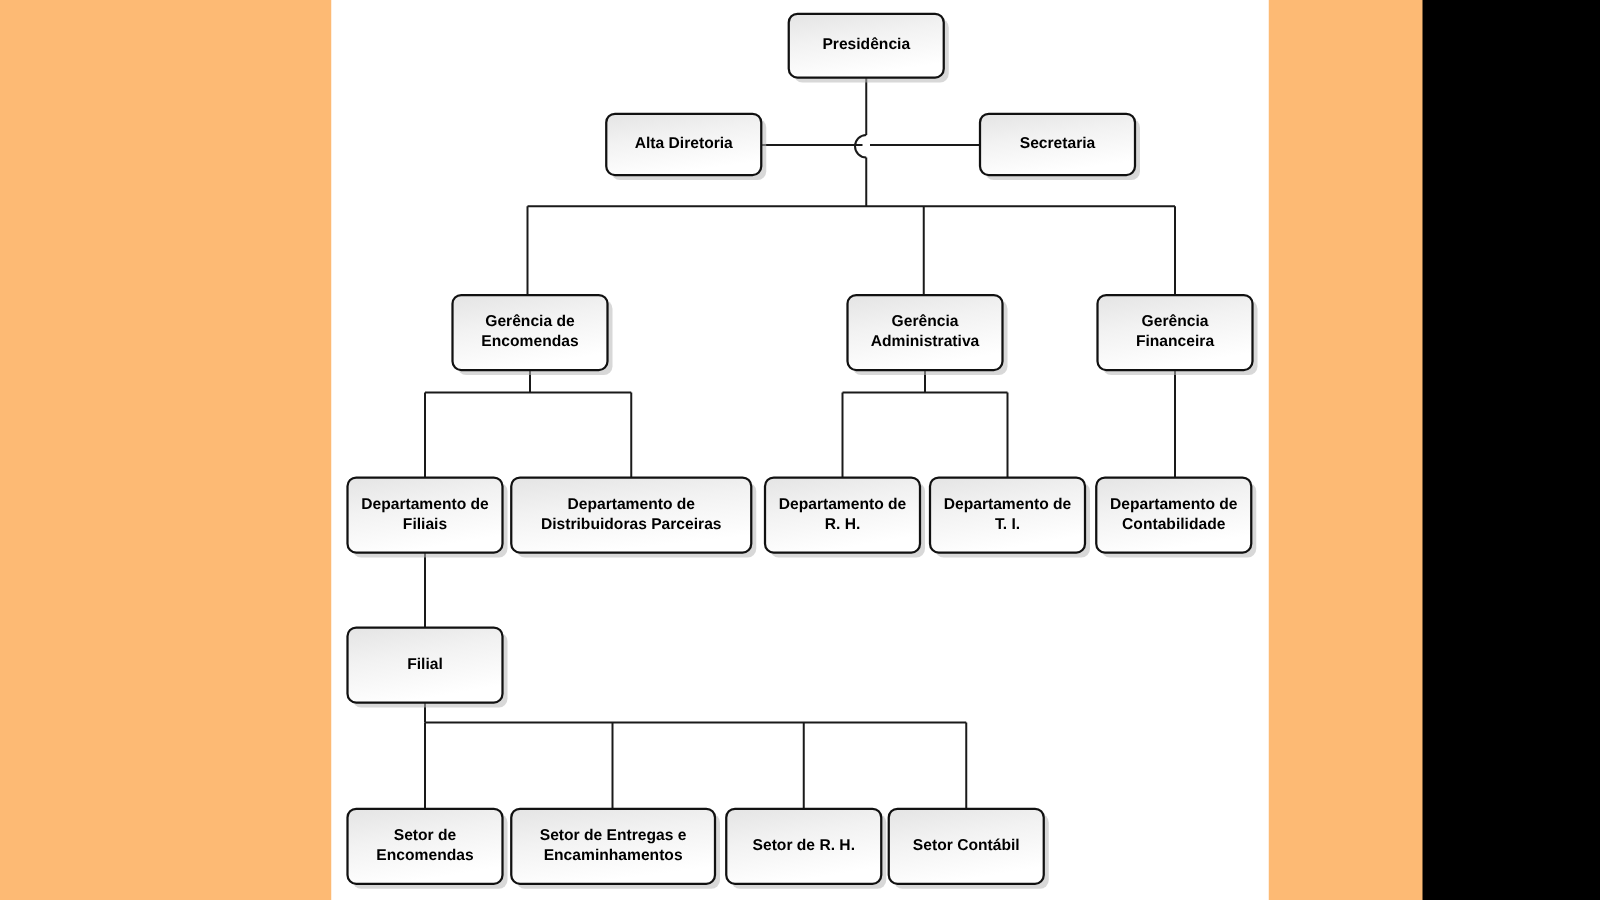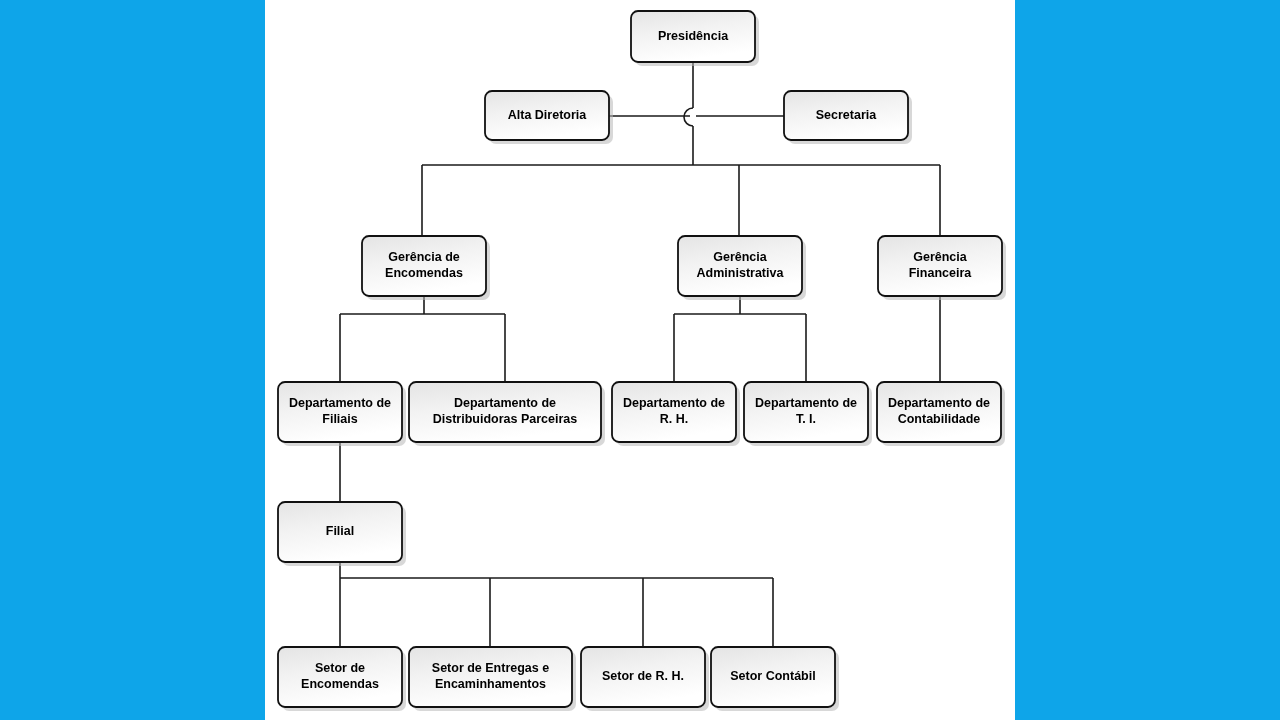--- a/index.html
+++ b/index.html
@@ -5,23 +5,24 @@
   html, body {
     margin: 0;
     padding: 0;
     background: #000000;
     width: 1280px;
     height: 720px;
     overflow: hidden;
   }
   #stage {
     position: relative;
-    width: 1280px;
+    width: 1112px;
     height: 720px;
-    background: #0ea5e9;
+    background: #fdba74;
+    padding-left: 26px;
   }
   #canvas {
     position: absolute;
     left: 265px;
     top: 0px;
     width: 750px;
     height: 720px;
     background: #ffffff;
   }
   #chart-svg {

